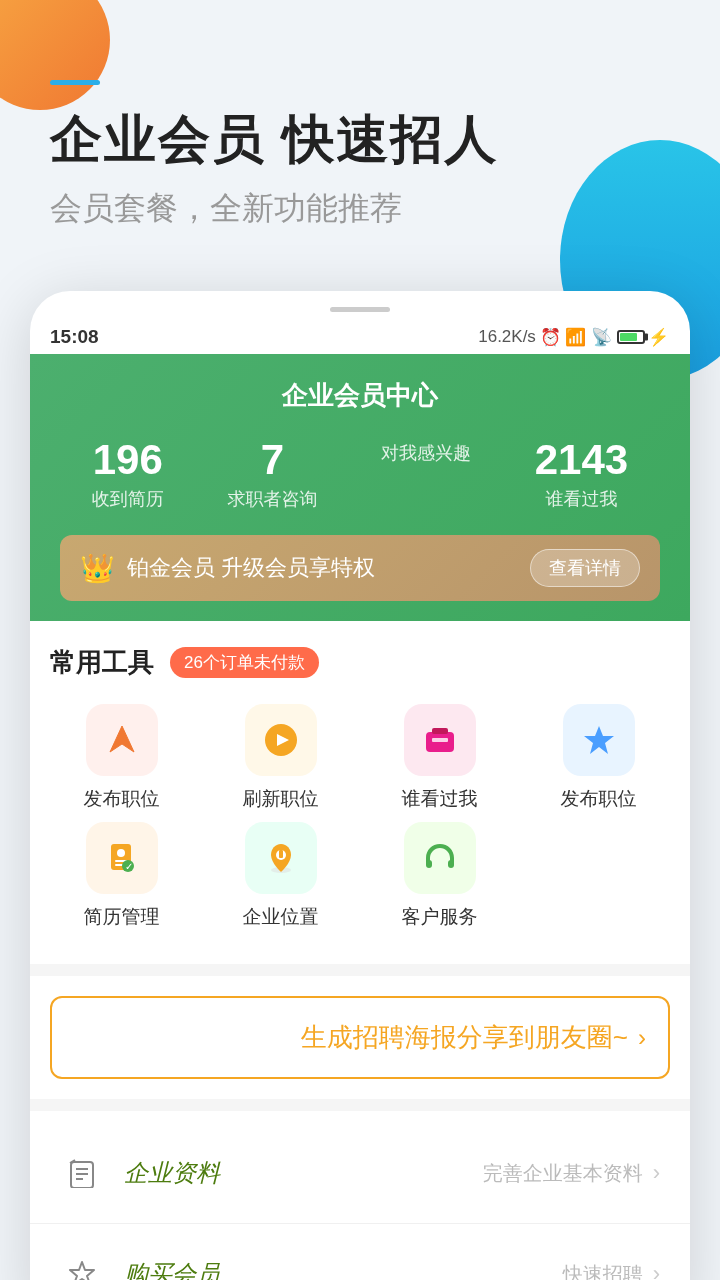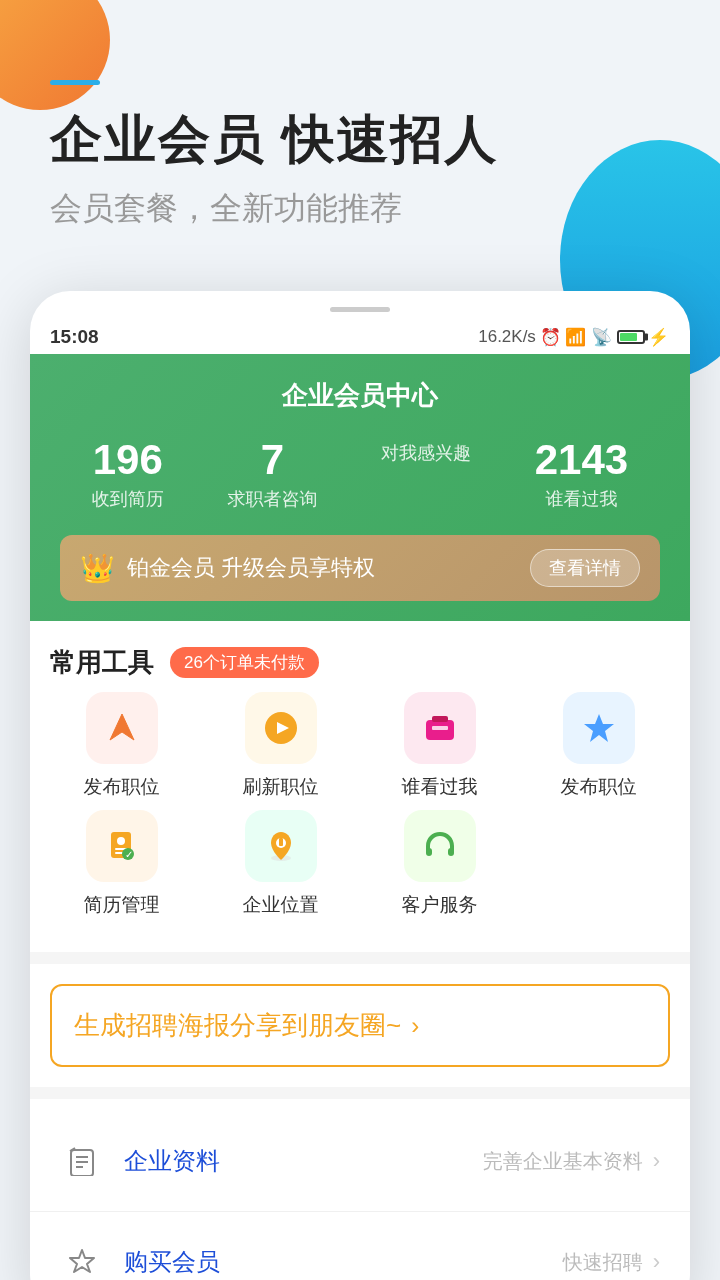--- a/index.html
+++ b/index.html
@@ -187,21 +187,21 @@
 
     
     .tools-section {
       background: #fff;
       padding: 24px 20px;
     }
     .tools-header {
       display: flex;
       align-items: center;
       gap: 16px;
-      margin-bottom: 12px;
+      margin-bottom: 24px;
     }
     .tools-title {
       font-size: 26px;
       font-weight: 600;
       color: #222;
     }
     .badge-tag {
       background: #ff6b4a;
       color: #fff;
       border-radius: 20px;
@@ -255,21 +255,21 @@
     
     .poster-banner {
       background: #fff;
       padding: 20px;
     }
     .poster-btn {
       border: 2px solid #f5a623;
       border-radius: 12px;
       display: flex;
       align-items: center;
-      justify-content: flex-start;
+      justify-content: flex-end;
       padding: 22px;
       gap: 10px;
     }
     .poster-text {
       color: #f5a623;
       font-size: 26px;
       font-weight: 500;
     }
     .poster-arrow {
       color: #f5a623;
@@ -292,22 +292,23 @@
       height: 44px;
       margin-right: 20px;
       display: flex;
       align-items: center;
       justify-content: center;
       font-size: 28px;
       color: #555;
     }
     .menu-main-label {
       font-size: 24px;
-      color: #1d4ed8;
+      color: #4d7c0f;
       flex: 1;
+      font-style: italic;
     }
     .menu-sub-label {
       font-size: 20px;
       color: #bbb;
       margin-right: 10px;
     }
     .menu-arrow {
       color: #ccc;
       font-size: 22px;
     }

